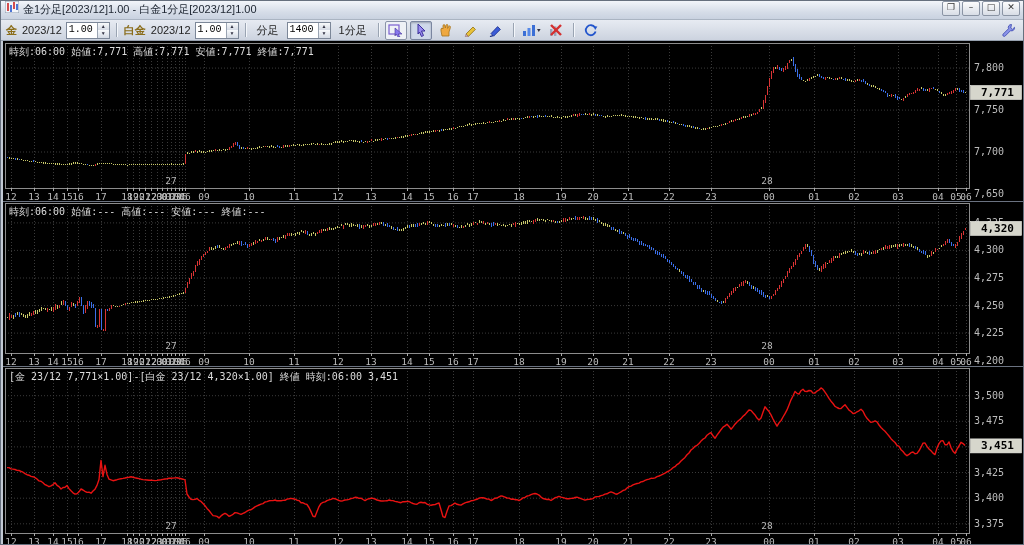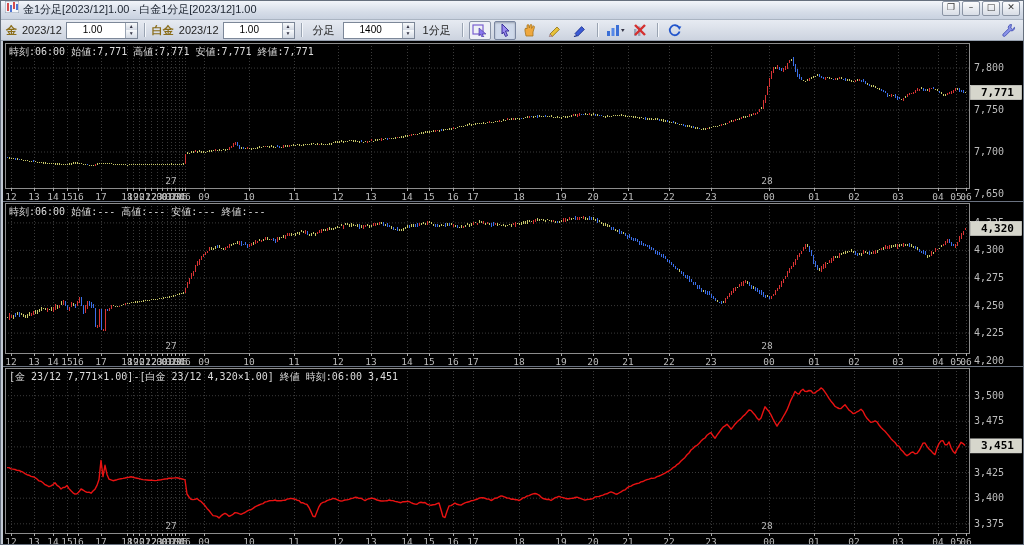--- a/index.html
+++ b/index.html
@@ -13,22 +13,22 @@
   .winbtns{display:flex;gap:2px;}
   .winbtn{width:16px;height:13px;font-size:9px;line-height:11px;text-align:center;color:#333;
     background:linear-gradient(#fdfdfd,#d8dde6);border:1px solid #8a94a4;border-radius:2px;cursor:default;
     font-family:"DejaVu Sans",sans-serif;}
   
   .toolbar{height:20px;display:flex;align-items:center;gap:3px;padding:0 4px;
     background:linear-gradient(#e7ebf2,#ccd3df);border-bottom:1px solid #96a0ae;}
   .tb-label{font-size:11px;color:#222;padding:0 1px;white-space:nowrap;}
   .tb-label.metal{color:#8a6d1a;font-weight:bold;}
   .spinner{display:flex;align-items:stretch;height:15px;background:#fff;border:1px solid #7c8798;}
-  .spin-value{font-size:10px;line-height:13px;padding:0 16px;min-width:26px;color:#000;
-    font-family:Liberation Sans, sans-serif;}
+  .spin-value{font-size:10px;line-height:13px;padding:0 2px;min-width:26px;color:#000;
+    font-family:Liberation Mono, monospace;}
   .spin-btns{display:flex;flex-direction:column;width:11px;border-left:1px solid #9aa4b2;}
   .spin-btns span{flex:1;font-size:5px;line-height:6px;text-align:center;color:#334;
     background:linear-gradient(#f8fafc,#d4dae4);cursor:default;}
   .dd{display:flex;align-items:center;gap:3px;height:16px;padding:0 4px;font-size:11px;color:#222;
     background:transparent;border:1px solid transparent;border-radius:2px;cursor:default;white-space:nowrap;flex-direction:column;}
   .caret{font-size:6px;color:#334;}
   .sep{width:1px;height:14px;background:#9aa4b2;box-shadow:1px 0 0 #f4f7fb;margin:0 3px;}
   .iconbtn{width:20px;height:17px;display:flex;align-items:center;justify-content:center;
     border:1px solid transparent;border-radius:2px;cursor:default;flex:0 0 auto;}
   .iconbtn.framed{border-color:#8a94a8;background:#eef1f6;}

